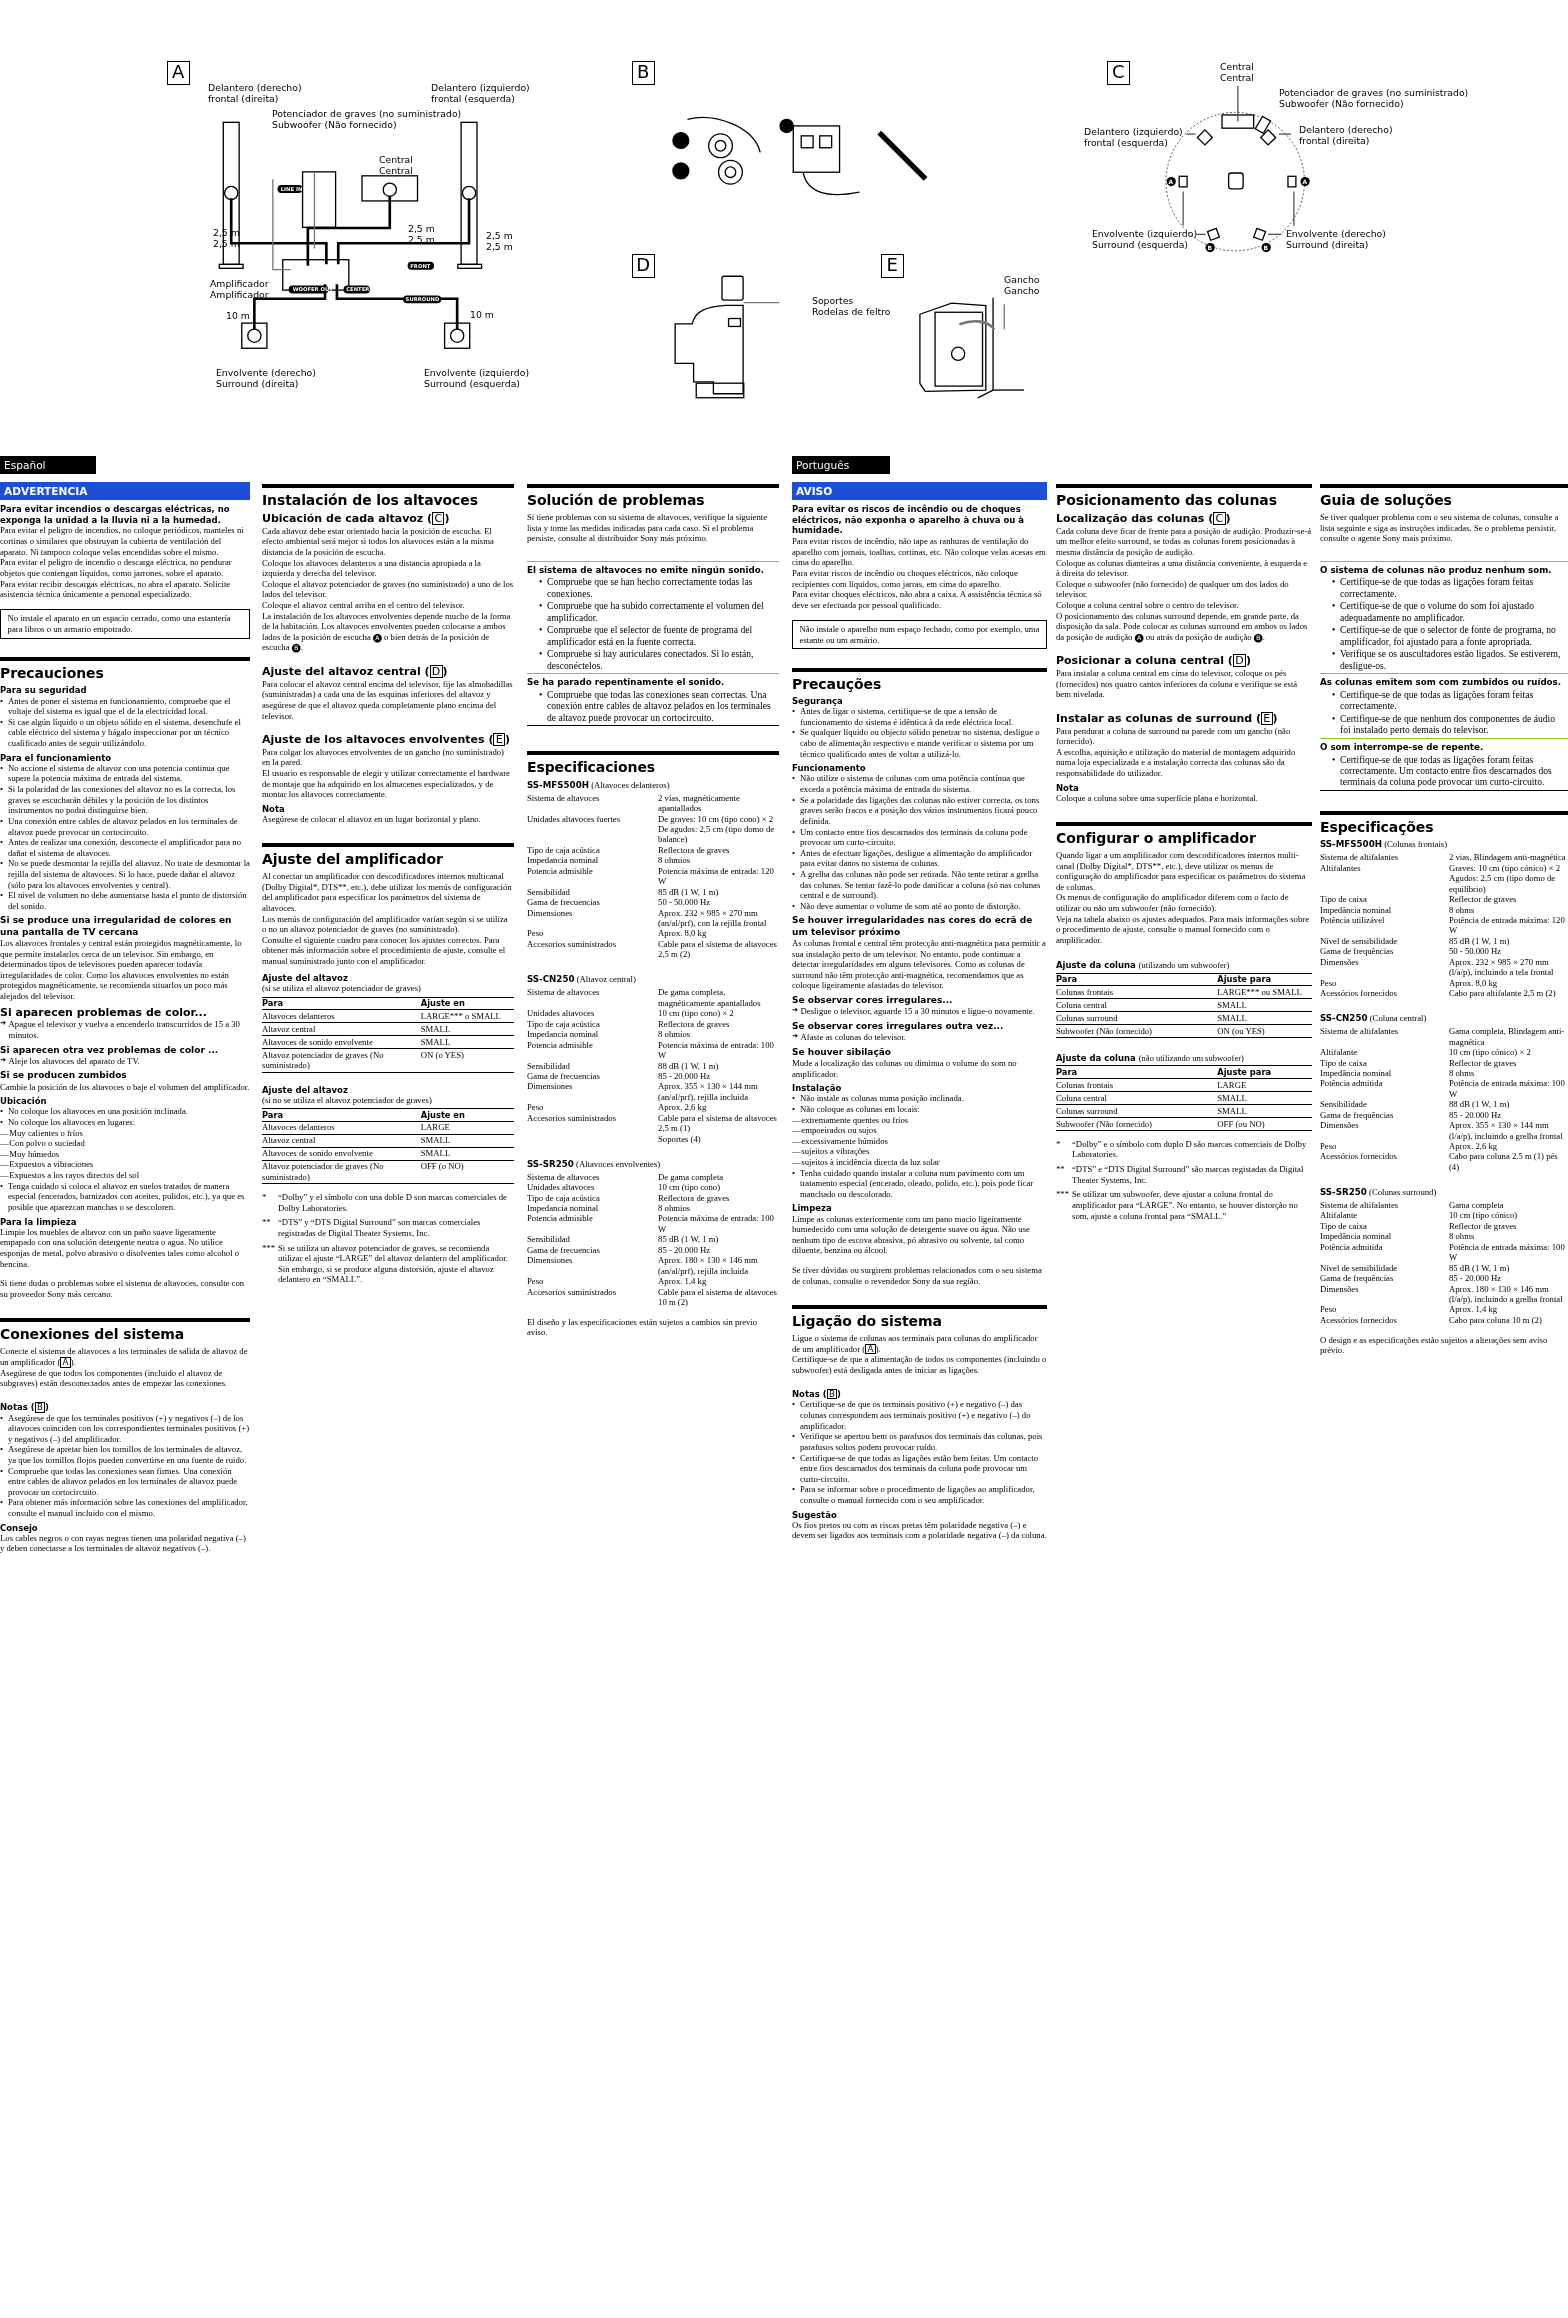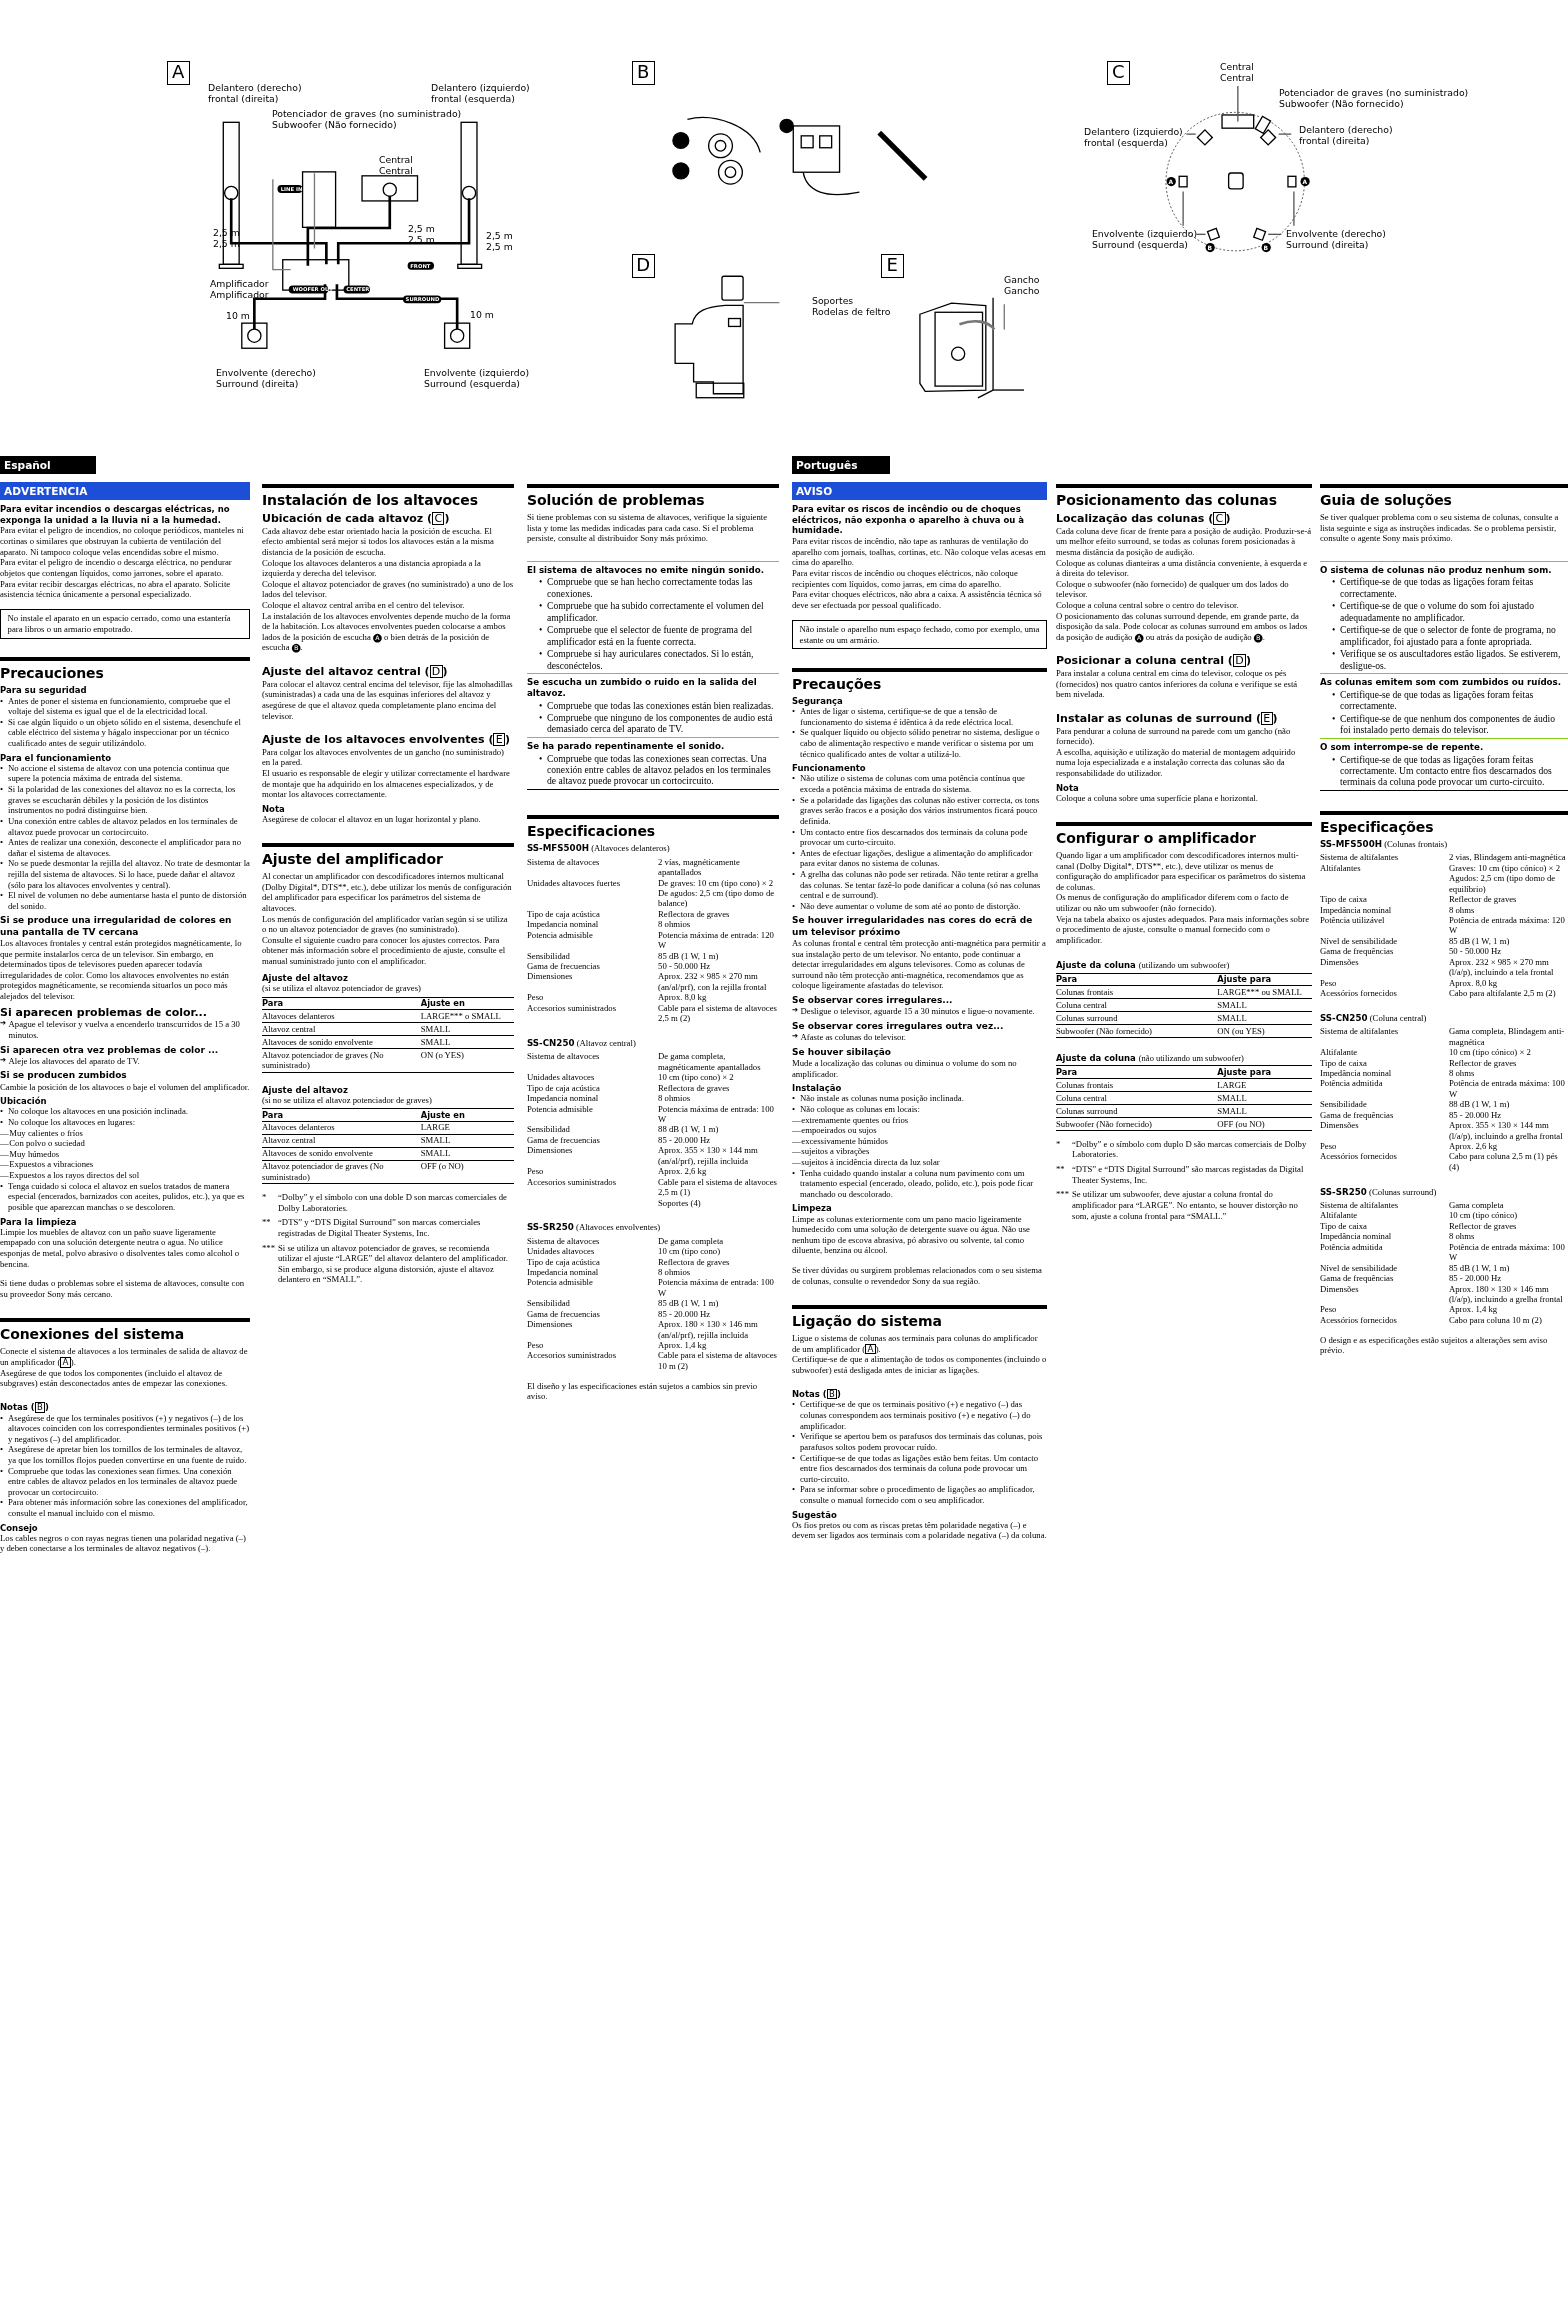--- a/index.html
+++ b/index.html
@@ -1,21 +1,21 @@
 <!DOCTYPE html>
 <html style="font-size:10.6px"><head>
 <meta charset="utf-8">
 <style>
 *{box-sizing:border-box;margin:0;padding:0}
 html,body{width:1569px;height:2319px;background:#fff;color:#000;overflow:hidden}
 body{position:relative;font-family:"Liberation Serif","DejaVu Serif",serif;font-size:8.7px;line-height:1.22}
 .fig-letter{position:absolute;border:1.3px solid #000;font-family:"DejaVu Sans",sans-serif;font-size:18px;line-height:20px;width:22.5px;height:24px;text-align:center}
 .lbl{position:absolute;font-family:"DejaVu Sans",sans-serif;font-size:9.3px;line-height:11.2px;white-space:pre}
 .col{position:absolute;top:0}
-.lang-tab{background:#000;color:#fff;font-family:"DejaVu Sans",sans-serif;font-weight:bold;font-size:10.6px;padding:2.6px 4px;display:inline-block}
+.lang-tab{background:#000;color:#fff;font-family:"DejaVu Sans",sans-serif;font-weight:normal;font-size:10.6px;padding:2.6px 4px;display:inline-block}
 .warn-bar{background:#1d4ed8;color:#fff;font-family:"DejaVu Sans",sans-serif;font-weight:bold;font-size:10.6px;padding:2.6px 4px;margin-top:8px}
 .h1{font-family:"DejaVu Sans",sans-serif;font-weight:bold;font-size:14px;line-height:1.15;border-top:4.6px solid #000;padding-top:4px;margin-top:18.5px;margin-bottom:4px;letter-spacing:-0.1px}
 .h1.first{margin-top:0}
 .h2{font-family:"DejaVu Sans",sans-serif;font-weight:bold;font-size:11px;line-height:1.15;margin-top:6.6px}
 .h3{font-family:"DejaVu Sans",sans-serif;font-weight:bold;font-size:8.5px;line-height:1.2;margin-top:4px}
 .h3 .n{font-family:"Liberation Serif",serif;font-weight:normal}
 .lead{font-family:"DejaVu Sans",sans-serif;font-weight:bold;font-size:8.5px;line-height:1.25;margin-top:4px}
 p{margin:0}
 ul{list-style:none}
 ul.b li{padding-left:8px;position:relative}
@@ -366,27 +366,20 @@
   <div class="trouble">
     <div class="q">El sistema de altavoces no emite ningún sonido.</div>
     <ul class="b">
       <li>Compruebe que se han hecho correctamente todas las conexiones.</li>
       <li>Compruebe que ha subido correctamente el volumen del amplificador.</li>
       <li>Compruebe que el selector de fuente de programa del amplificador está en la fuente correcta.</li>
       <li>Compruebe si hay auriculares conectados. Si lo están, desconéctelos.</li>
     </ul>
   </div>
   <div class="trouble">
-    <div class="q">Se escucha un zumbido o ruido en la salida del altavoz.</div>
-    <ul class="b">
-      <li>Compruebe que todas las conexiones están bien realizadas.</li>
-      <li>Compruebe que ninguno de los componentes de audio está demasiado cerca del aparato de TV.</li>
-    </ul>
-  </div>
-  <div class="trouble">
     <div class="q">Se ha parado repentinamente el sonido.</div>
     <ul class="b">
       <li>Compruebe que todas las conexiones sean correctas. Una conexión entre cables de altavoz pelados en los terminales de altavoz puede provocar un cortocircuito.</li>
     </ul>
   </div>
   <div class="trouble-end"></div>
 
   <div class="h1" style="margin-top:25px">Especificaciones</div>
   <div class="model" style="margin-top:4px"><b>SS-MFS500H</b> <span>(Altavoces delanteros)</span></div>
   <table class="spec">

